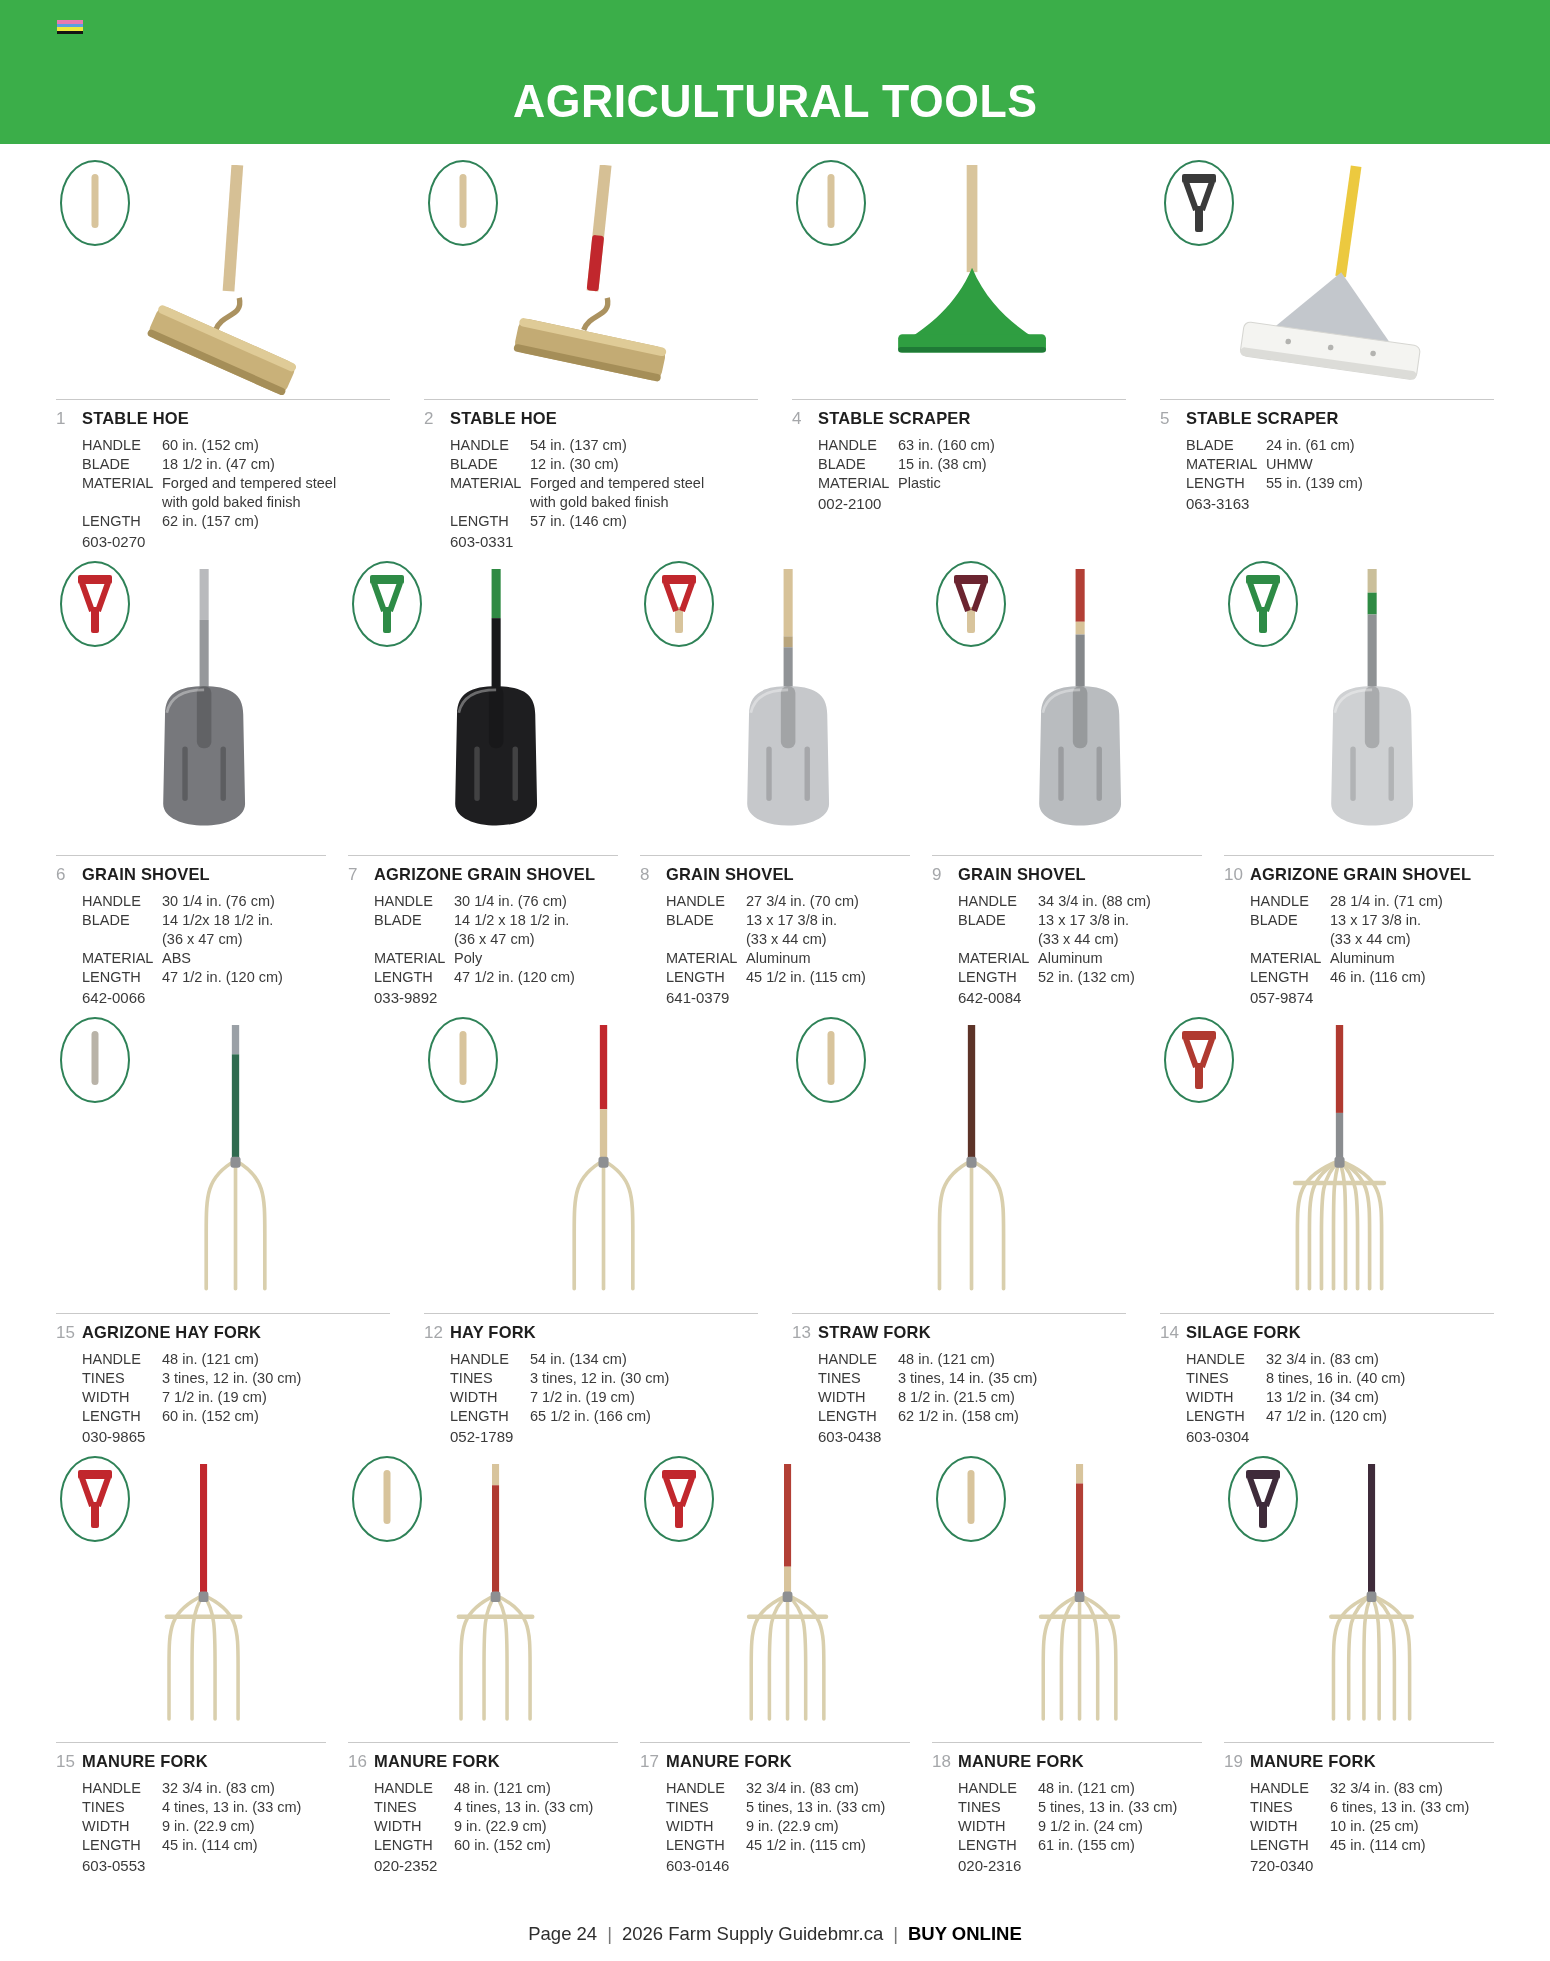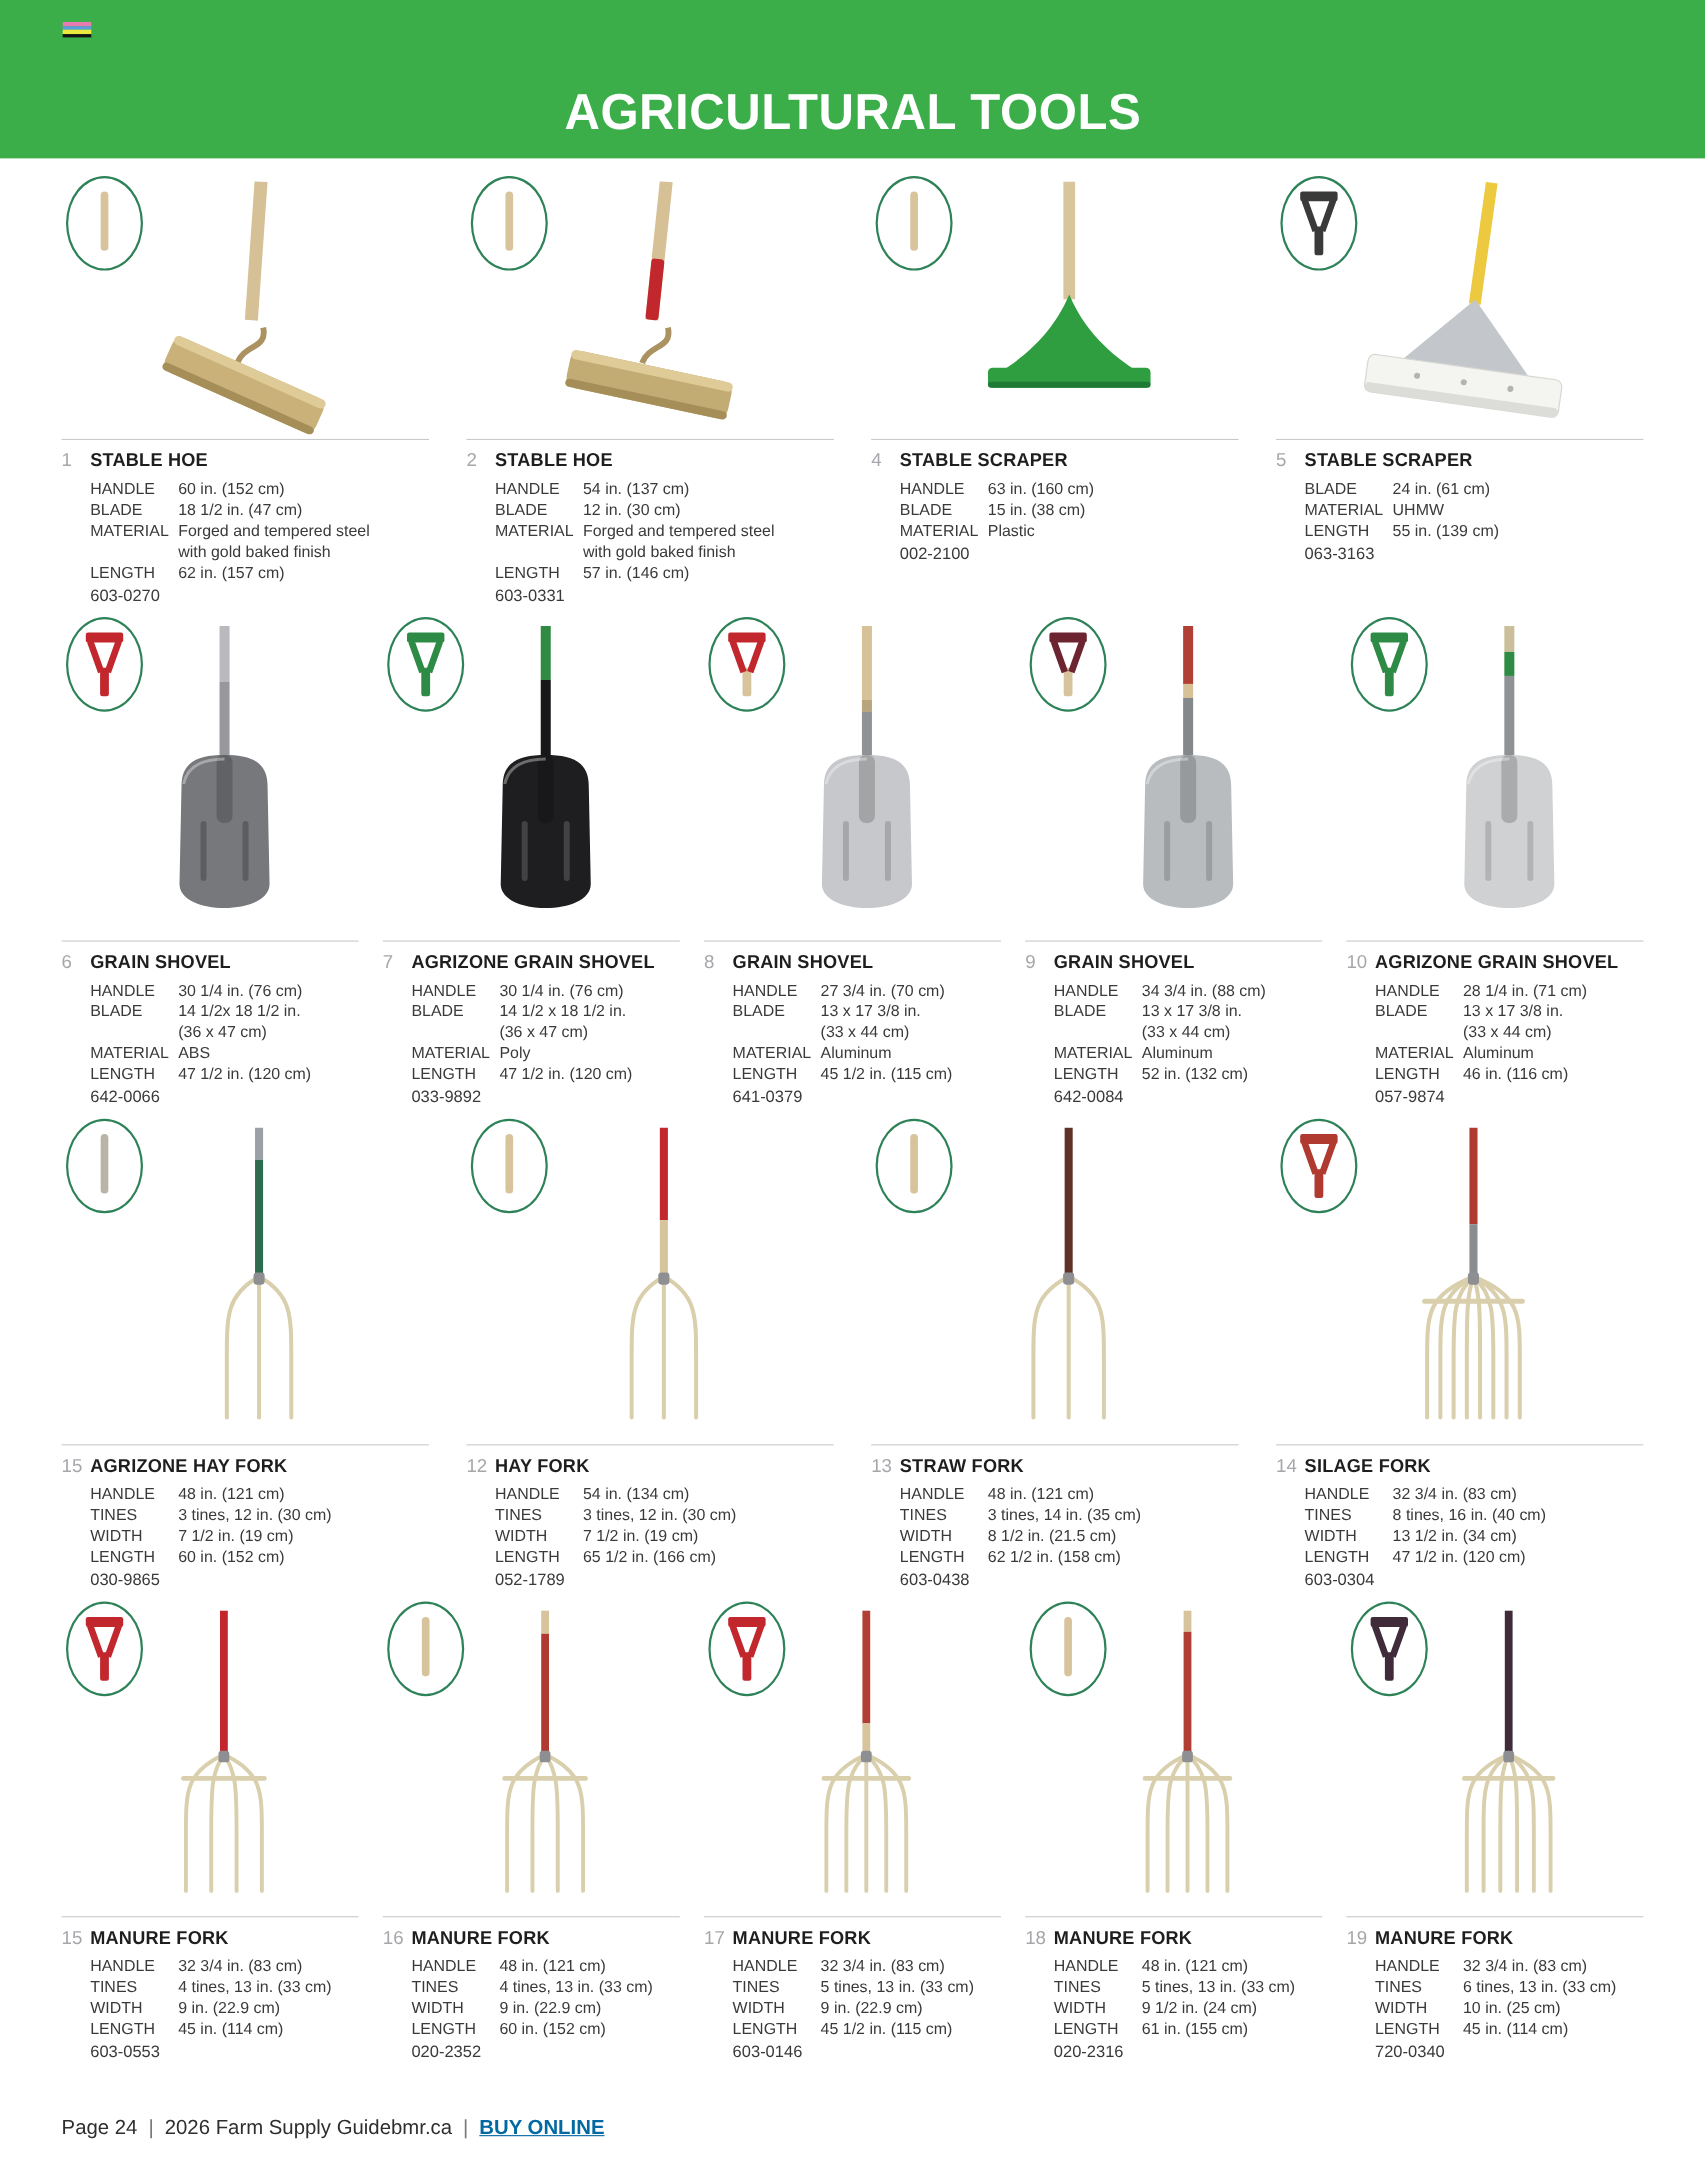--- a/index.html
+++ b/index.html
@@ -30,23 +30,23 @@
   .trow { display:flex; align-items:baseline; margin-top:9px; }
   .num { color:#a5a7aa; font-size:17px; width:26px; flex:none; text-align:left; }
   .pname { color:#1e1e1e; font-size:17px; font-weight:bold; letter-spacing:.2px;
     transform-origin:left; transform:scaleX(.97); white-space:nowrap; }
   .specs { margin:7px 0 0 26px; }
   .srow { display:flex; font-size:14.5px; color:#3a3a3a; line-height:19px; }
   .slab { width:80px; flex:none; }
   .sval { white-space:pre-line; }
   .sku { margin:1px 0 0 26px; font-size:15px; color:#3a3a3a; line-height:19px; }
   .foot { position:absolute; left:56px; right:56px; bottom:16px;
-    display:flex; justify-content:flex-start; font-size:18.5px; color:#2e2e2e; }
+    display:flex; justify-content:center; font-size:18.5px; color:#2e2e2e; }
   .foot .sep { color:#777; margin:0 10px; }
-  .foot .cta { font-weight:bold; color:#0369a1;text-decoration:underline; }
+  .foot .cta { font-weight:bold; color:#000000; }
 </style>
 </head>
 <body>
 
 <div class="hdr">
   <div class="regmark">
       <i style="background: rgb(232, 123, 176);"></i>
       <i style="background: rgb(90, 160, 224);"></i>
       <i style="background: rgb(236, 233, 62);"></i>
       <i style="background: rgb(20, 20, 20);"></i>

